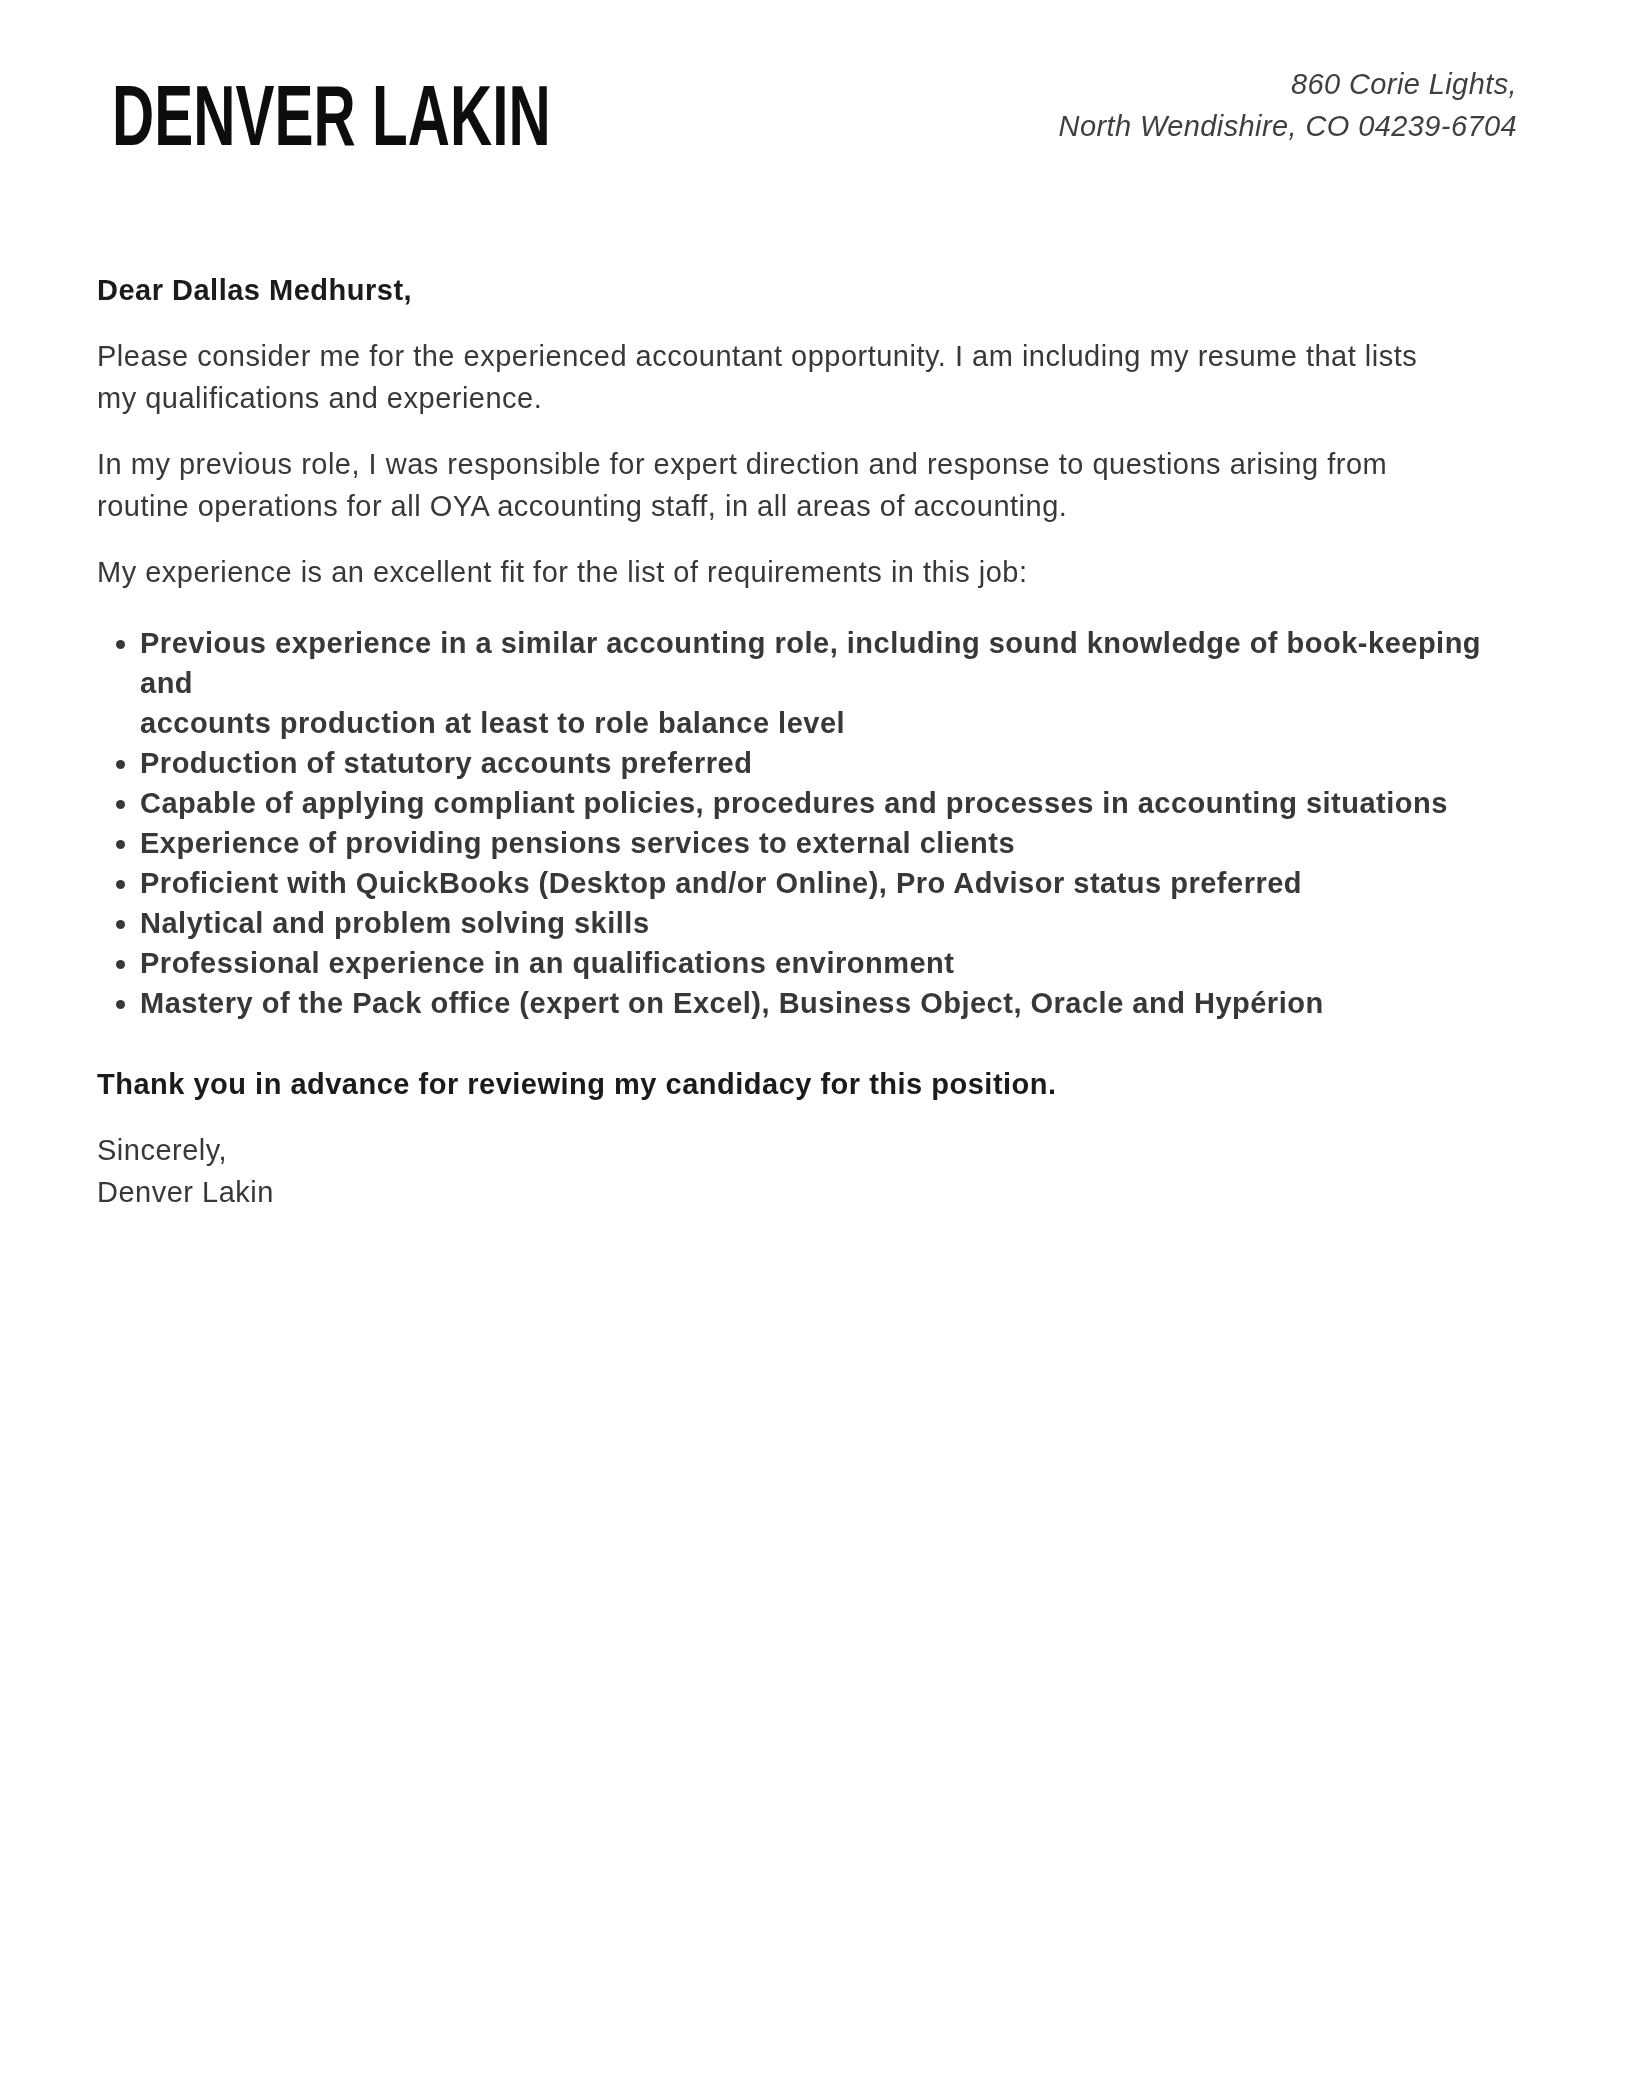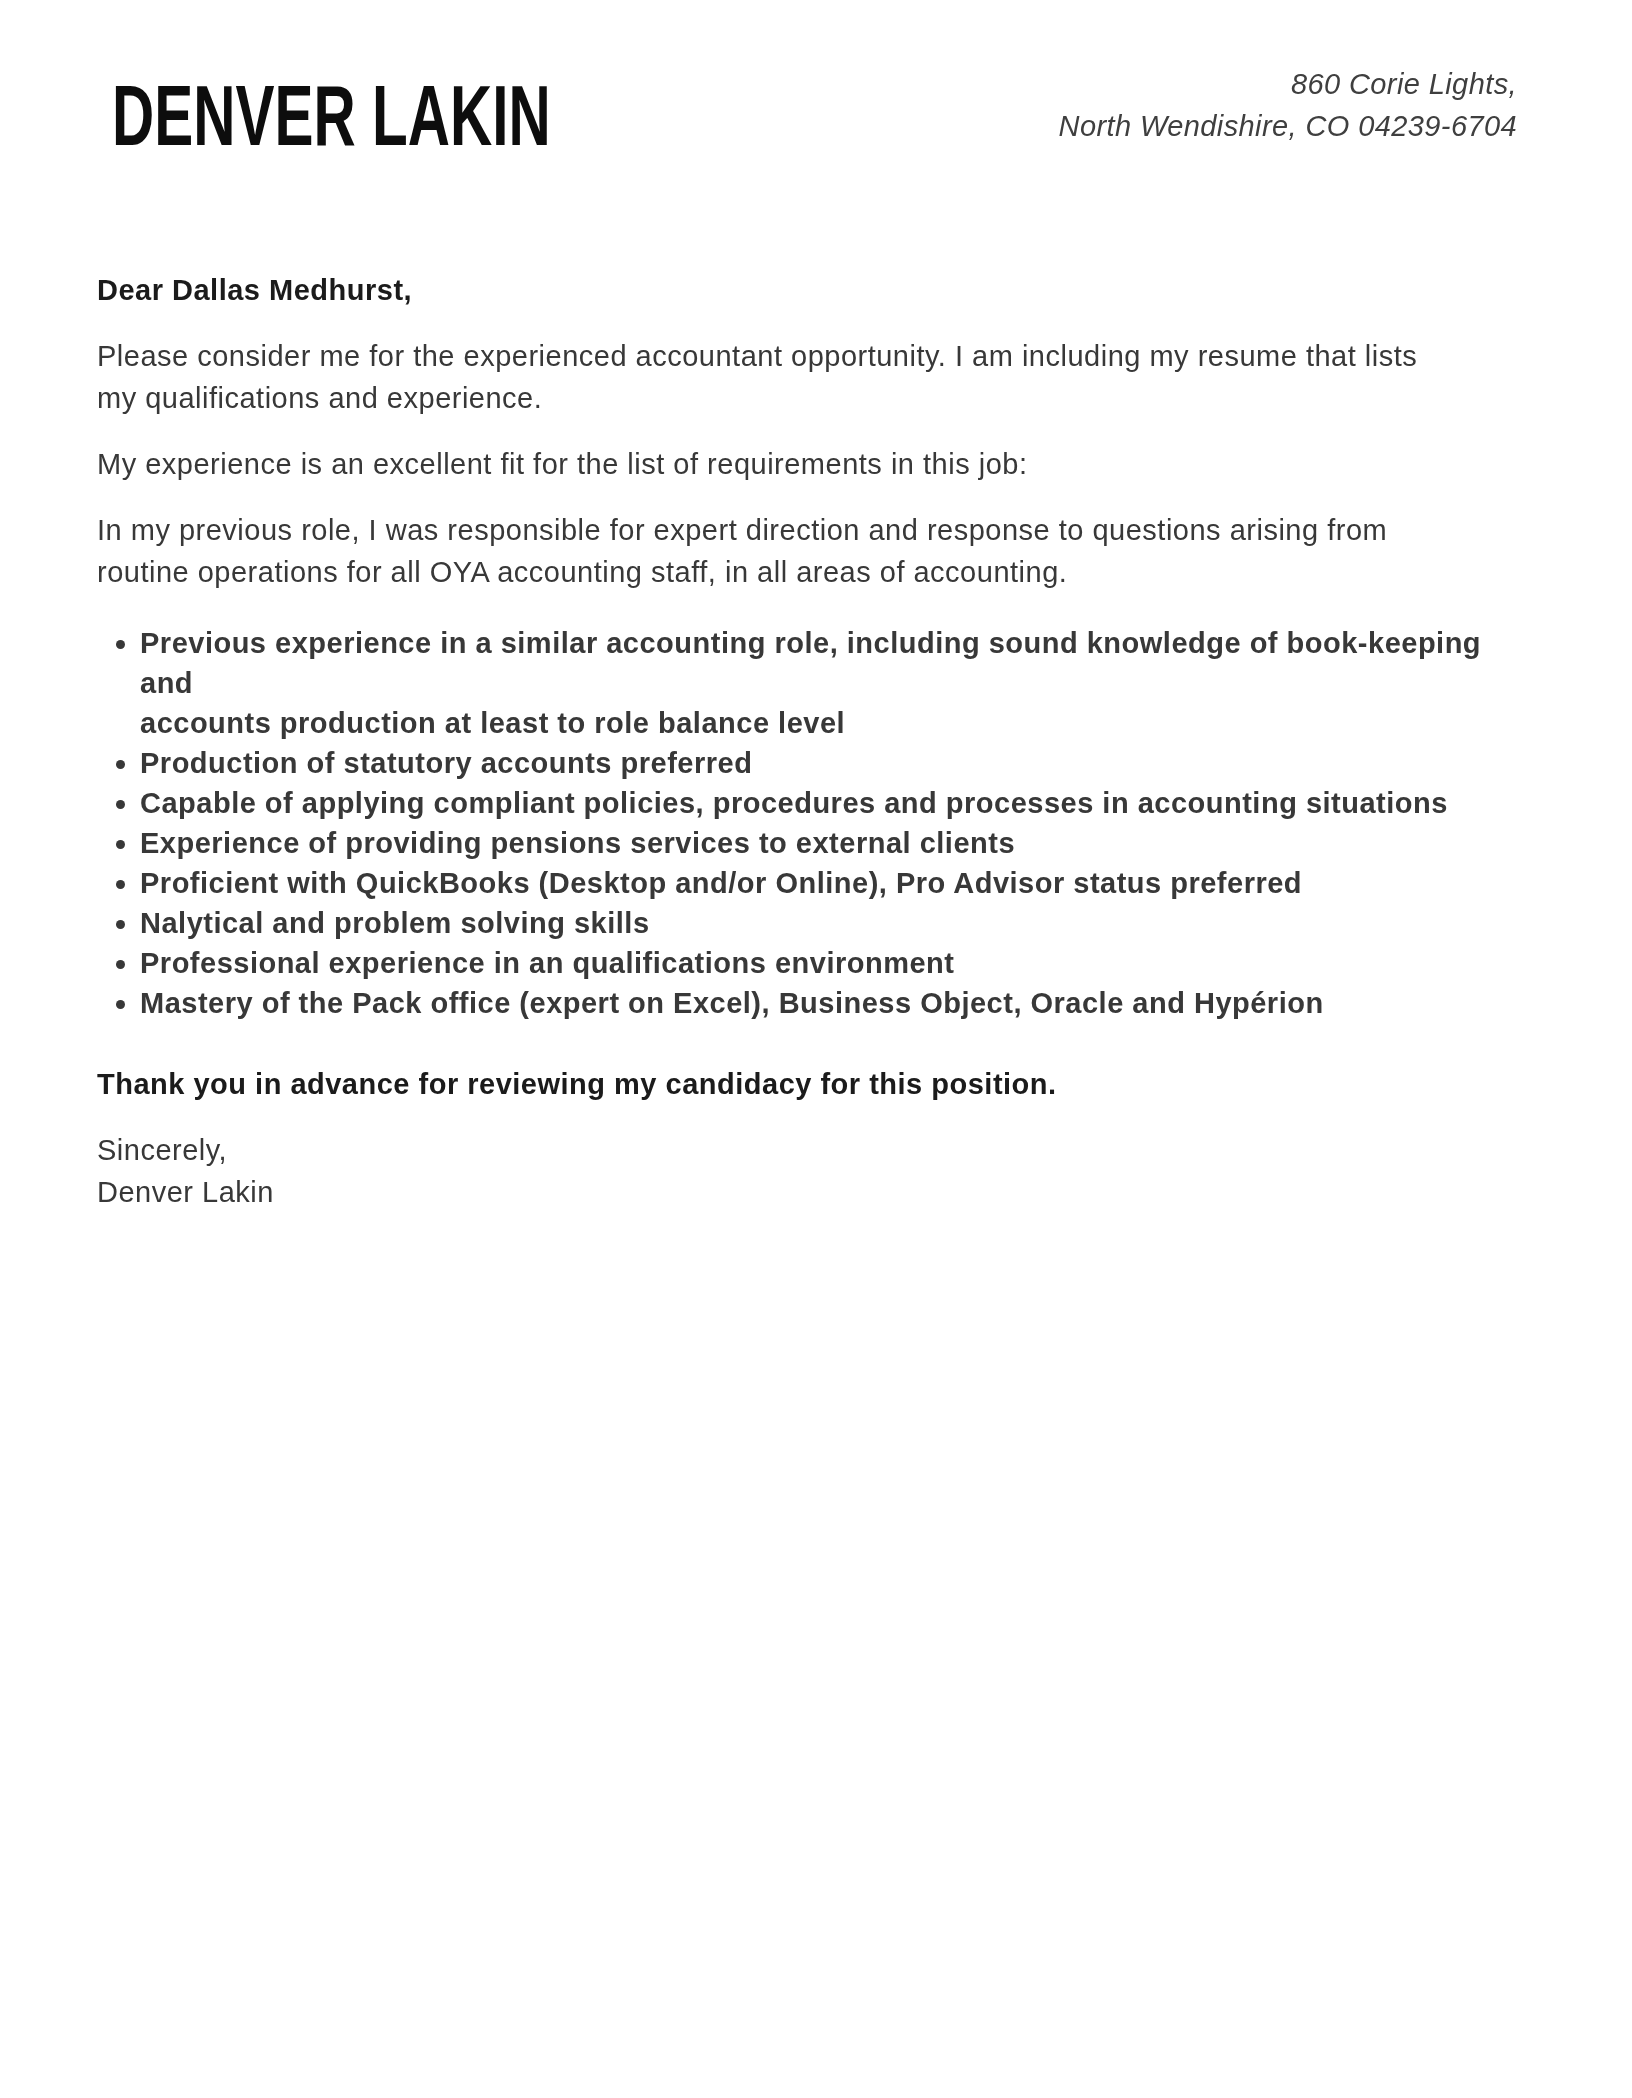--- a/index.html
+++ b/index.html
@@ -55,26 +55,26 @@
   <div class="letter">
 
     <p class="bold-line">Dear Dallas Medhurst,</p>
 
     <p>
       <span style="display:block">Please consider me for the experienced accountant opportunity. I am including my resume that lists</span>
       <span style="display:block">my qualifications and experience.</span>
     </p>
 
     <p>
-      <span style="display:block">My experience is an excellent fit for the list of requirements in this job:</span>
+      <span style="display:block">In my previous role, I was responsible for expert direction and response to questions arising from</span>
+      <span style="display:block">routine operations for all OYA accounting staff, in all areas of accounting.</span>
     </p>
 
     <p>
-      <span style="display:block">In my previous role, I was responsible for expert direction and response to questions arising from</span>
-      <span style="display:block">routine operations for all OYA accounting staff, in all areas of accounting.</span>
+      <span style="display:block">My experience is an excellent fit for the list of requirements in this job:</span>
     </p>
 
     <ul class="reqs">
       <li>
         <span style="display:block">Previous experience in a similar accounting role, including sound knowledge of book-keeping and</span>
         <span style="display:block">accounts production at least to role balance level</span>
       </li>
       <li>
         <span style="display:block">Production of statutory accounts preferred</span>
       </li>

